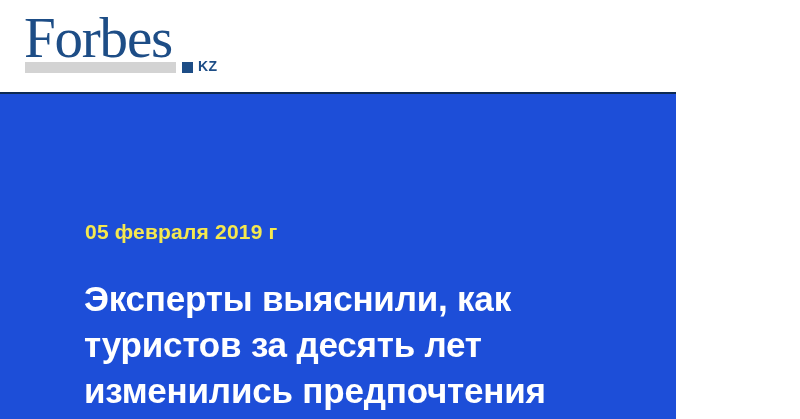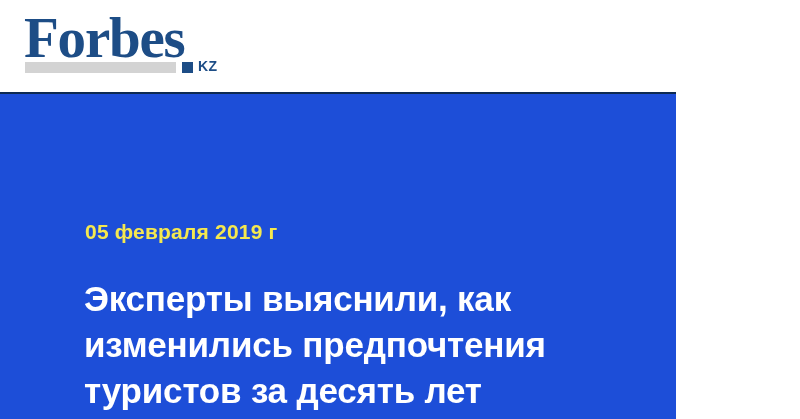--- a/index.html
+++ b/index.html
@@ -42,21 +42,21 @@
     height: 68px;
     display: block;
     text-decoration: none;
   }
 
   .logo-wordmark {
     position: absolute;
     left: 0;
     top: 0;
     font-family: "Liberation Serif", "DejaVu Serif", serif;
-    font-weight: 700;
+    font-weight: 400;
     font-size: 57px;
     line-height: 57px;
     letter-spacing: -1.2px;
     color: #1d4d86;
     white-space: nowrap;
   }
 
   .logo-underbar {
     position: absolute;
     left: 1px;
@@ -143,18 +143,18 @@
       <span class="logo-kz-square"></span>
       <span class="logo-kz-text">KZ</span>
     </a>
   </div>
 
   <div class="hero">
     <div class="hero-date">05 февраля 2019 г</div>
 
     <h1 class="hero-title">
       <span class="line">Эксперты выяснили, как</span>
+      <span class="line">туристов за десять лет</span>
       <span class="line">изменились предпочтения</span>
-      <span class="line">туристов за десять лет</span>
     </h1>
   </div>
 
 </div>
 
 </body></html>

